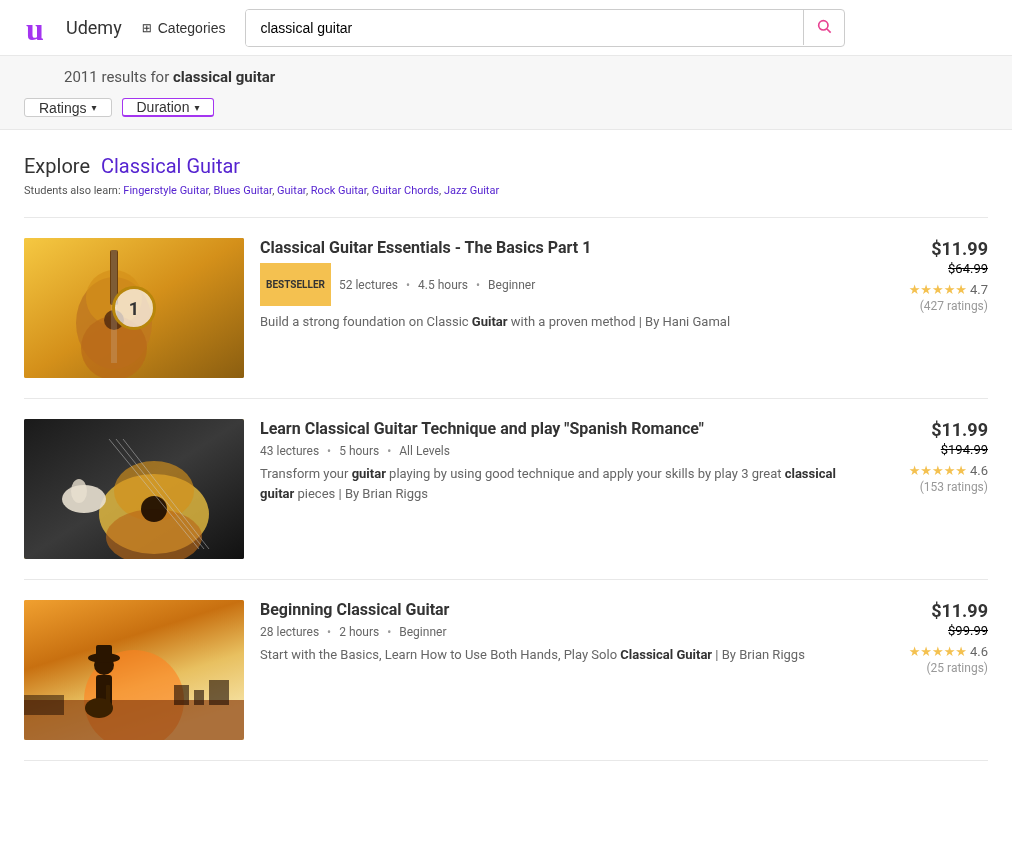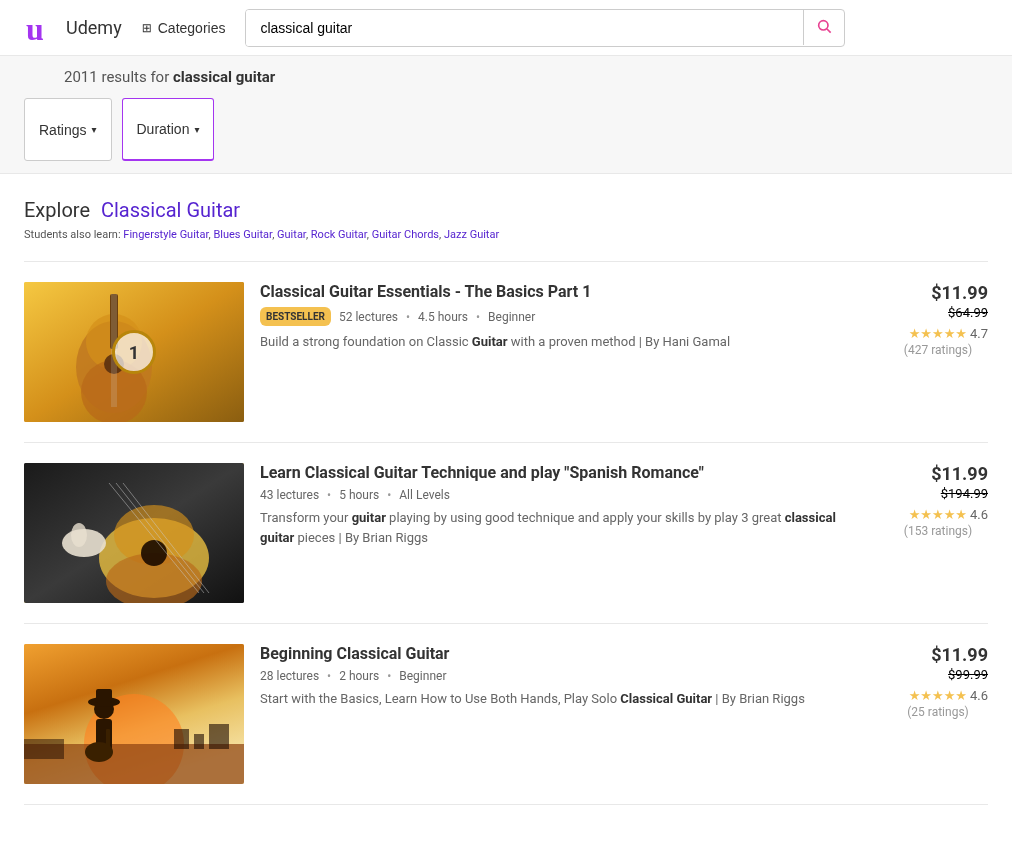--- a/index.html
+++ b/index.html
@@ -78,21 +78,21 @@
       display: flex;
       gap: 10px;
     }
     .filter-btn {
       display: flex;
       align-items: center;
       gap: 5px;
       border: 1px solid #ccc;
       background: #fff;
       border-radius: 3px;
-      padding: 22px 14px;
+      padding: 0 14px;
       font-size: 14px;
       cursor: pointer;
       color: #333;
     }
     .filter-btn.active {
       border-color: #a435f0;
       border-bottom: 2px solid #a435f0;
     }
 
     
@@ -184,22 +184,22 @@
       font-size: 12px;
       color: #666;
       margin-bottom: 6px;
       flex-wrap: wrap;
     }
     .bestseller-badge {
       background: #f4c150;
       color: #333;
       font-size: 10px;
       font-weight: 700;
-      padding: 4px 6px;
-      border-radius: 6px;
+      padding: 16px 6px;
+      border-radius: 0;
       text-transform: uppercase;
     }
     .dot { color: #999; }
     .course-description {
       font-size: 13px;
       color: #666;
       line-height: 1.5;
     }
     .course-description strong { color: #333; }
 
@@ -230,21 +230,21 @@
       font-size: 13px;
     }
     .rating-value {
       font-size: 13px;
       color: #666;
     }
     .ratings-count {
       font-size: 12px;
       color: #999;
       margin-top: 2px;
-      text-align: center;
+      text-align: right;
     }
   </style>
 </head>
 <body>
 
 <header class="header">
   <a class="logo-area" href="#">
     <svg class="logo-icon" viewBox="0 0 36 36" xmlns="http://www.w3.org/2000/svg">
       <text x="2" y="30" font-size="32" fill="#a435f0" font-family="Georgia, serif" font-weight="bold">u</text>
     </svg>

